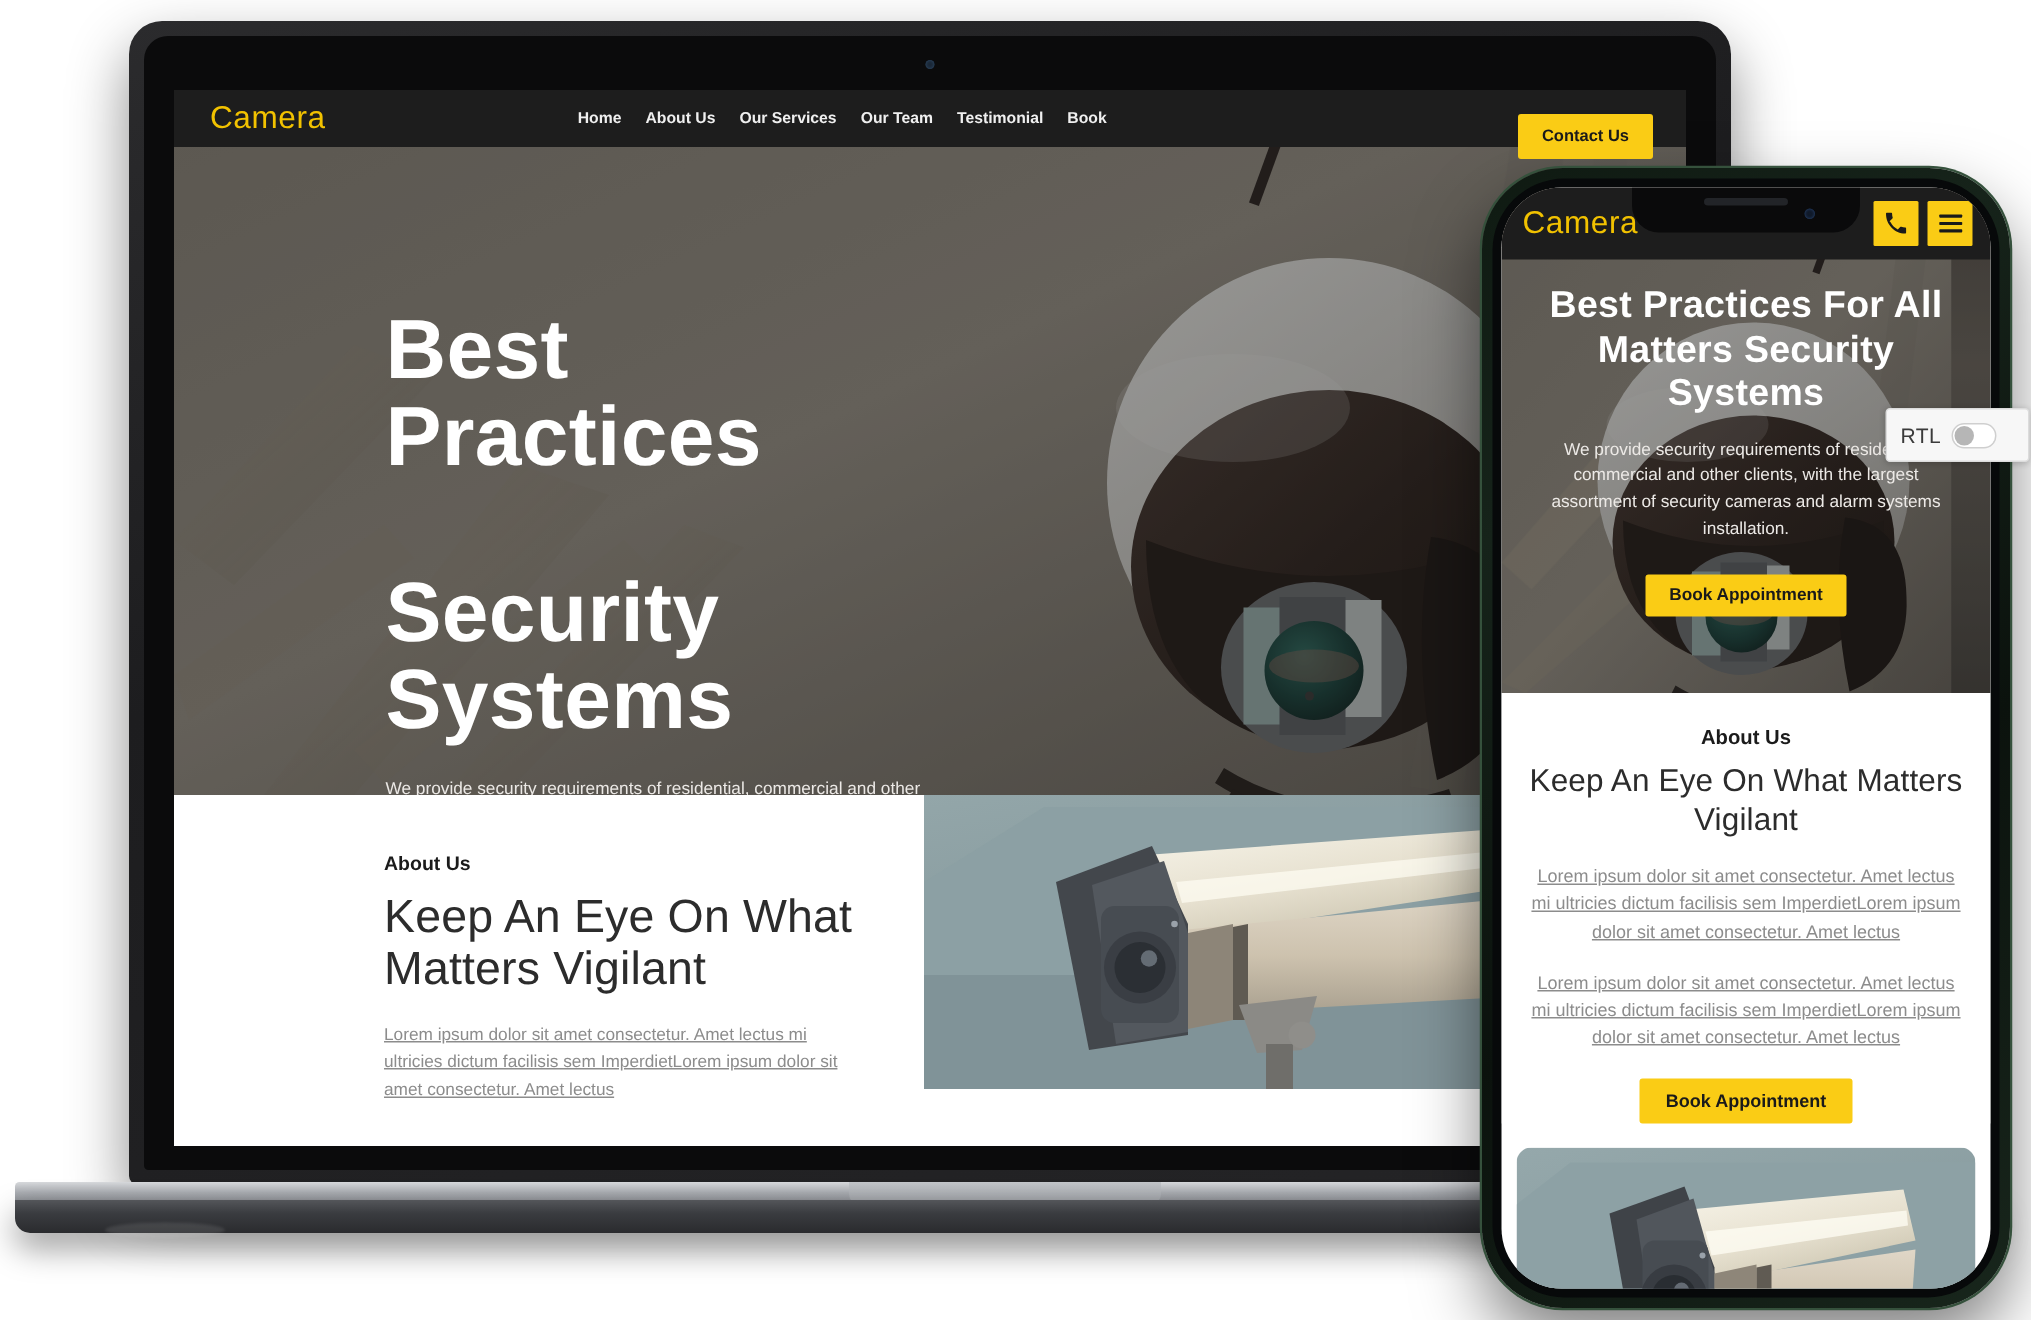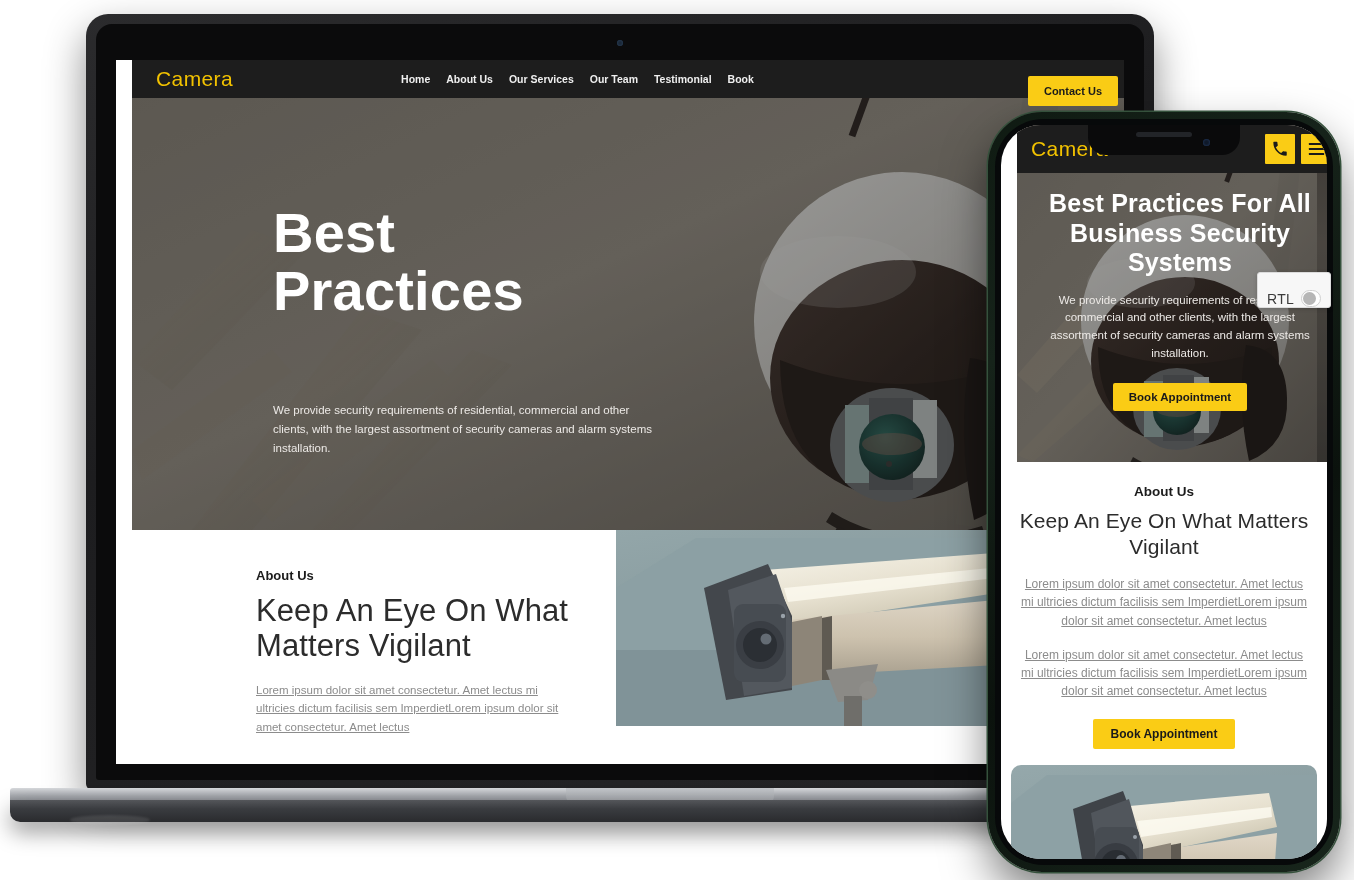--- a/index.html
+++ b/index.html
@@ -61,21 +61,20 @@
     position:absolute; left:60px; top:15px; width:80px; height:10px;
     background:rgba(255,255,255,.10); border-radius:50%;
     filter:blur(1px);
   }
 
   
   .hero{
     position:relative; width:100%;
     background:linear-gradient(180deg,#58524c 0%,#6e6760 35%,#5d5852 70%,#4a4642 100%);
     overflow:hidden;
-    margin-left:16px;
   }
   .hero-photo{ position:absolute; inset:0; }
   .hero-veil{ position:absolute; inset:0; background:rgba(25,23,21,.42); }
   .nav{
     position:relative; z-index:6; display:flex; align-items:center;
     background:#1d1d1d;
   }
   .logo{ color:#F2C200; letter-spacing:.4px; }
   .nav-links{ display:flex; align-items:flex-start; }
   .nav-links a{
@@ -167,22 +166,22 @@
   .ph-site .about-p{ font-size:12px; line-height:1.52; margin-top:16px; }
   .ph-site .about .btn{ margin-top:18px; font-size:12px; padding:8px 18px; border-radius:2px; }
   .ph-media{
     margin:16px 10px 0; height:200px; border-radius:10px; overflow:hidden;
     position:relative;
   }
 
   
   #rtl-toggle{
     position:absolute; left:1257px; top:272px; z-index:60;
-    width:74px; height:36px; background:#f7f7f7; border:1px solid #dcdcdc;
-    border-radius:3px; display:flex; align-items:flex-end; gap:7px;
+    width:96px; height:36px; background:#f7f7f7; border:1px solid #dcdcdc;
+    border-radius:3px; display:flex; align-items:center; gap:7px;
     padding:0 9px; box-shadow:0 1px 4px rgba(0,0,0,.18);
   }
   #rtl-toggle .rtl-label{ font-size:14px; color:#3b3b3b; letter-spacing:.3px; }
   .switch{
     width:30px; height:17px; border-radius:9px; background:#fff;
     border:1px solid #cfcfcf; position:relative;
   }
   .switch .knob{
     position:absolute; left:1px; top:1px; width:13px; height:13px;
     border-radius:50%; background:#b6b6b6;
@@ -285,20 +284,21 @@
             <a href="#">Testimonial</a>
             <a href="#">Book</a>
           </div>
           <button class="btn">Contact Us</button>
         </nav>
 
         <div class="hero-body">
           <h1 class="hero-h1">
             <span>Best Practices</span><br>
             <br>
+            <span>Security Systems</span>
           </h1>
           <p class="hero-p">We provide security requirements of residential, commercial and other clients, with the largest assortment of security cameras and alarm systems installation.</p>
 
         </div>
       </section>
 
       <section class="about">
         <div class="about-text">
           <div class="about-kicker">About Us</div>
           <h2 class="about-h2">Keep An Eye On What Matters Vigilant</h2>
@@ -442,21 +442,21 @@
                   <rect x="1" y="1" width="18" height="2.4" rx="0.6"></rect>
                   <rect x="1" y="6.8" width="18" height="2.4" rx="0.6"></rect>
                   <rect x="1" y="12.6" width="18" height="2.4" rx="0.6"></rect>
                 </svg>
               </span>
             </button>
           </div>
         </nav>
 
         <div class="hero-body">
-          <h1 class="hero-h1">Best Practices For All Business Security Systems</h1>
+          <h1 class="hero-h1">Best Practices For All Matters Security Systems</h1>
           <p class="hero-p">We provide security requirements of residential, commercial and other clients, with the largest assortment of security cameras and alarm systems installation.</p>
           <button class="btn">Book Appointment</button>
         </div>
       </section>
 
       <section class="about">
         <div class="about-kicker">About Us</div>
         <h2 class="about-h2">Keep An Eye On What Matters Vigilant</h2>
         <p class="about-p">Lorem ipsum dolor sit amet consectetur. Amet lectus mi ultricies dictum facilisis sem ImperdietLorem ipsum dolor sit amet consectetur. Amet lectus</p>
         <p class="about-p">Lorem ipsum dolor sit amet consectetur. Amet lectus mi ultricies dictum facilisis sem ImperdietLorem ipsum dolor sit amet consectetur. Amet lectus</p>

